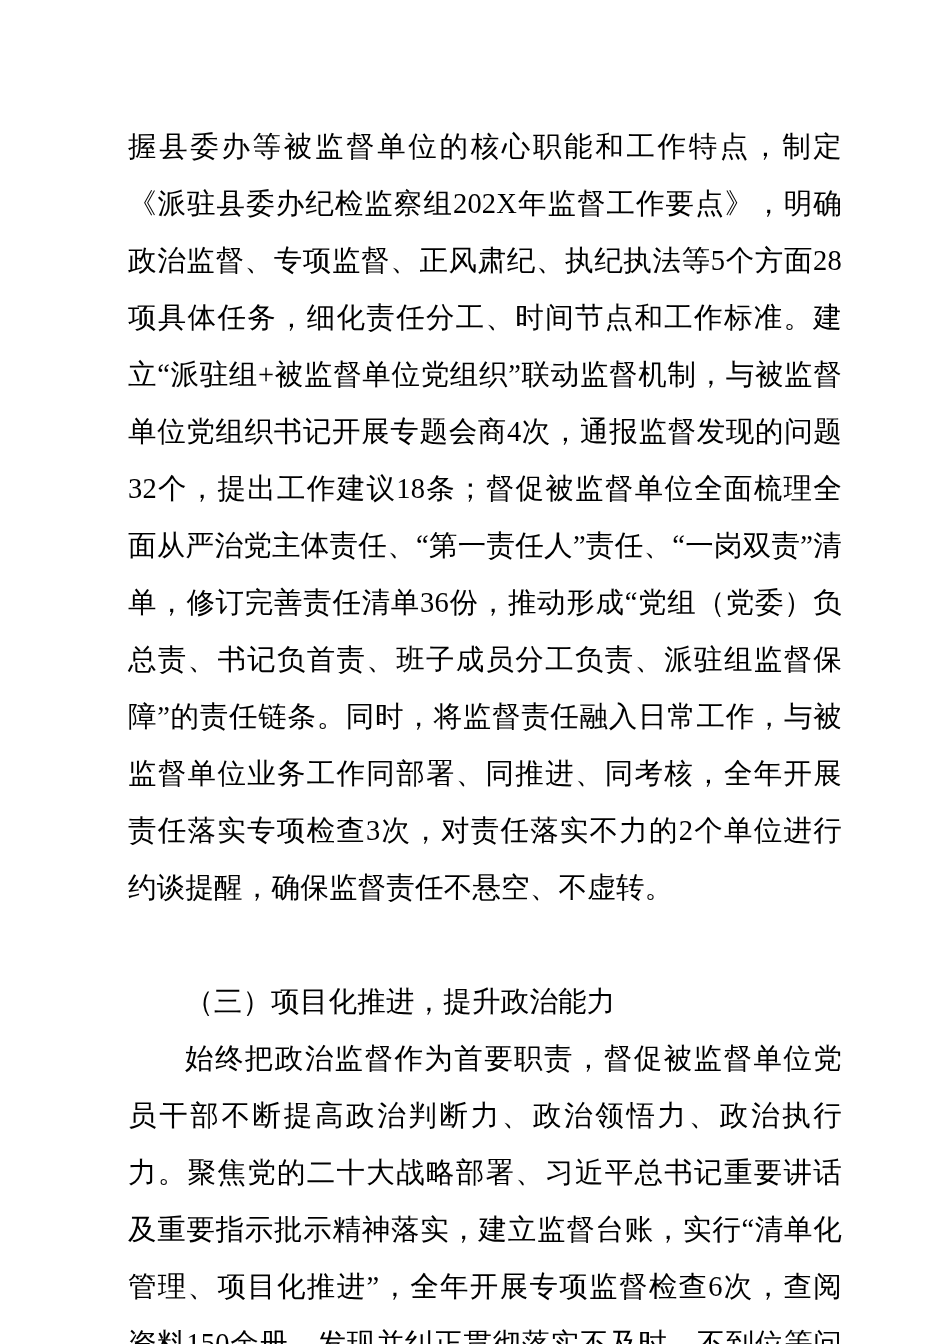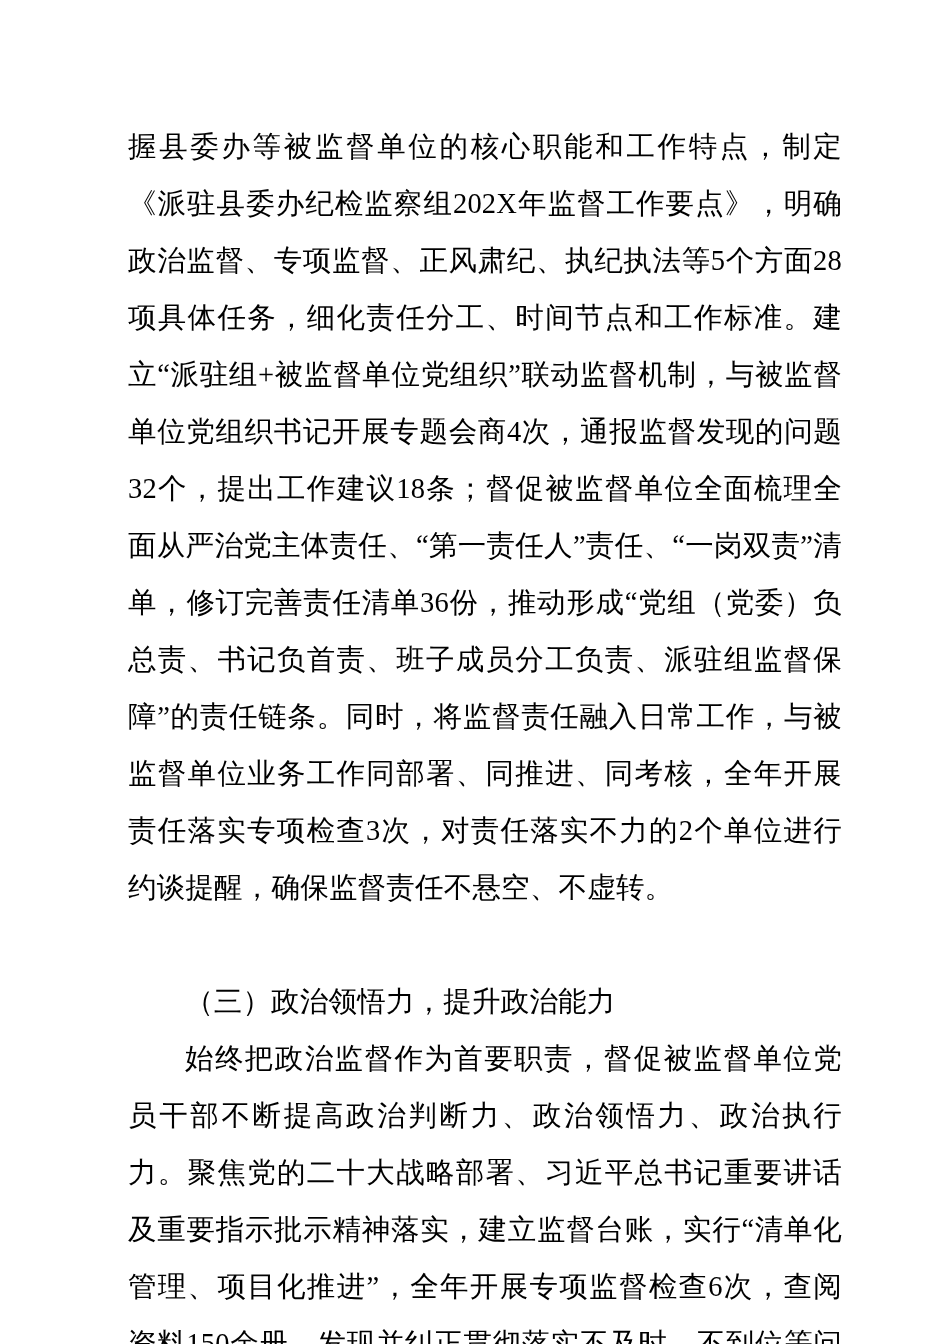--- a/index.html
+++ b/index.html
@@ -48,18 +48,18 @@
 </head>
 <body>
 
 <div class="page">
   <div class="doc-body">
 
     <p class="para">握县委办等被监督单位的核心职能和工作特点，制定《派驻县委办纪检监察组202X年监督工作要点》，明确政治监督、专项监督、正风肃纪、执纪执法等5个方面28项具体任务，细化责任分工、时间节点和工作标准。建立“派驻组+被监督单位党组织”联动监督机制，与被监督单位党组织书记开展专题会商4次，通报监督发现的问题32个，提出工作建议18条；督促被监督单位全面梳理全面从严治党主体责任、“第一责任人”责任、“一岗双责”清单，修订完善责任清单36份，推动形成“党组（党委）负总责、书记负首责、班子成员分工负责、派驻组监督保障”的责任链条。同时，将监督责任融入日常工作，与被监督单位业务工作同部署、同推进、同考核，全年开展责任落实专项检查3次，对责任落实不力的2个单位进行约谈提醒，确保监督责任不悬空、不虚转。</p>
 
     <div class="gap-block"></div>
 
-    <p class="para heading-para">（三）政治领悟力，提升政治能力</p>
+    <p class="para heading-para">（三）项目化推进，提升政治能力</p>
 
     <p class="para indent-2">始终把政治监督作为首要职责，督促被监督单位党员干部不断提高政治判断力、政治领悟力、政治执行力。聚焦党的二十大战略部署、习近平总书记重要讲话及重要指示批示精神落实，建立监督台账，实行“清单化管理、项目化推进”，全年开展专项监督检查6次，查阅资料150余册，发现并纠正贯彻落实不及时、不到位等问题16个。围</p>
 
   </div>
 </div>
 
 </body></html>

